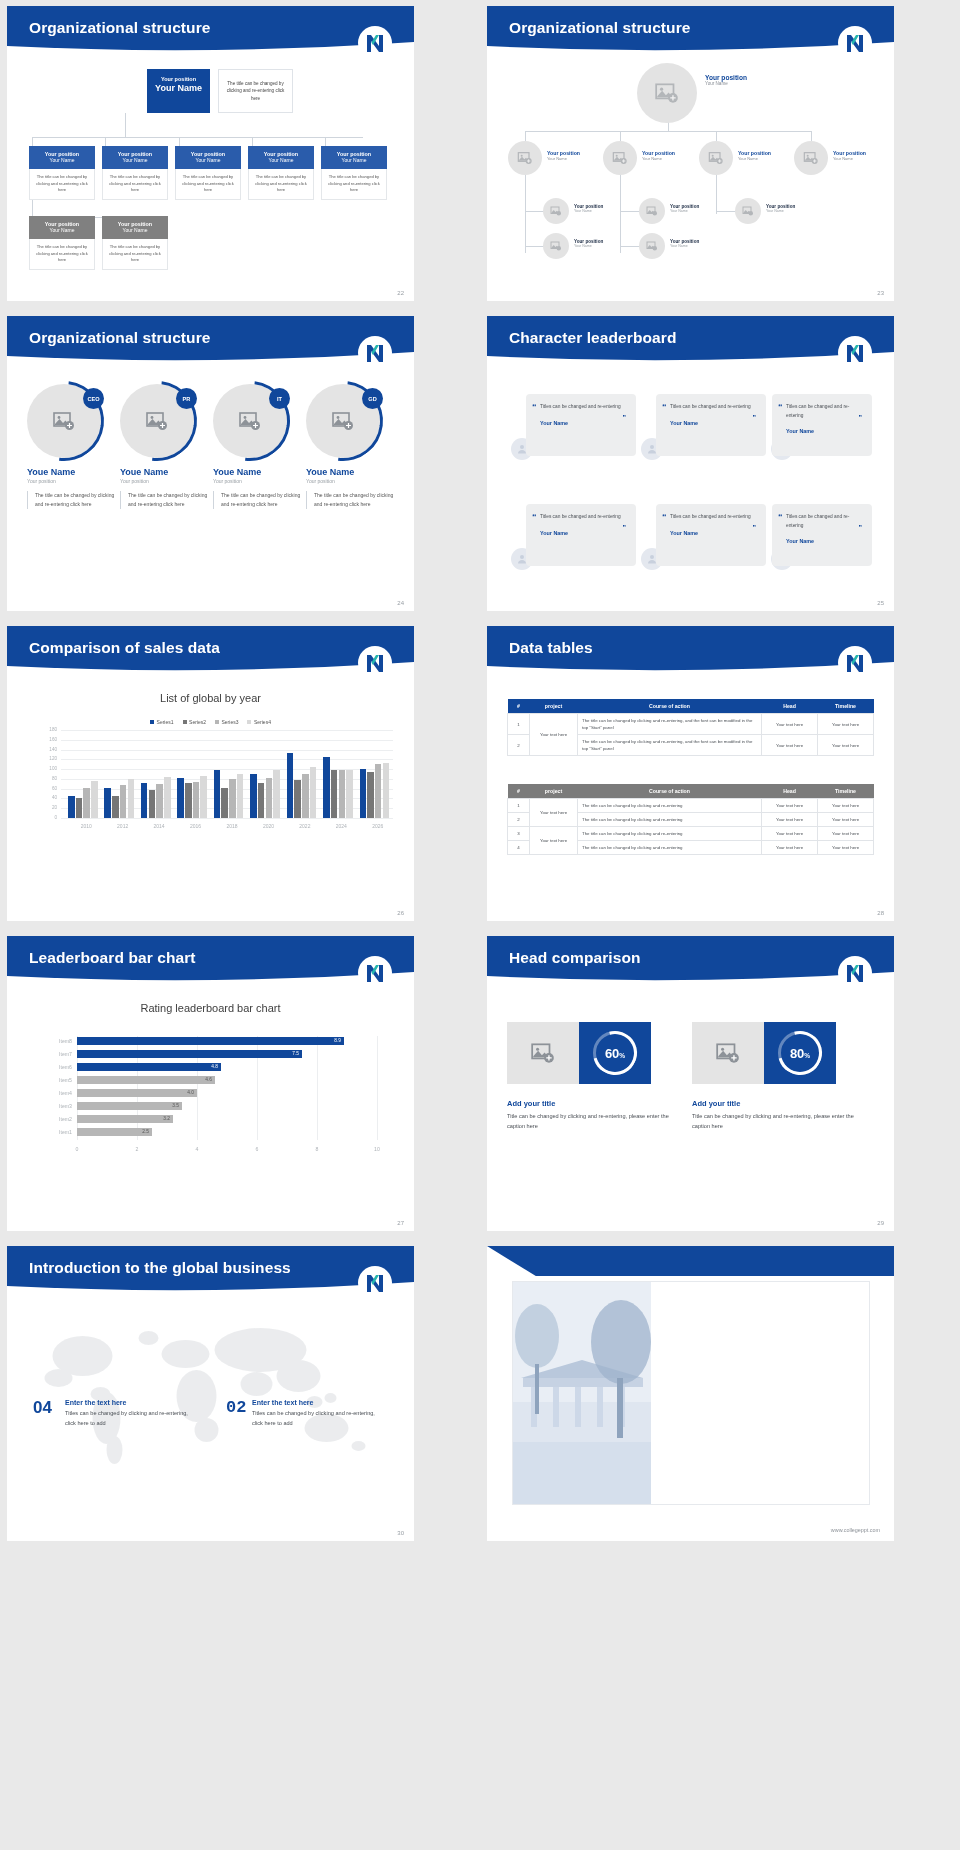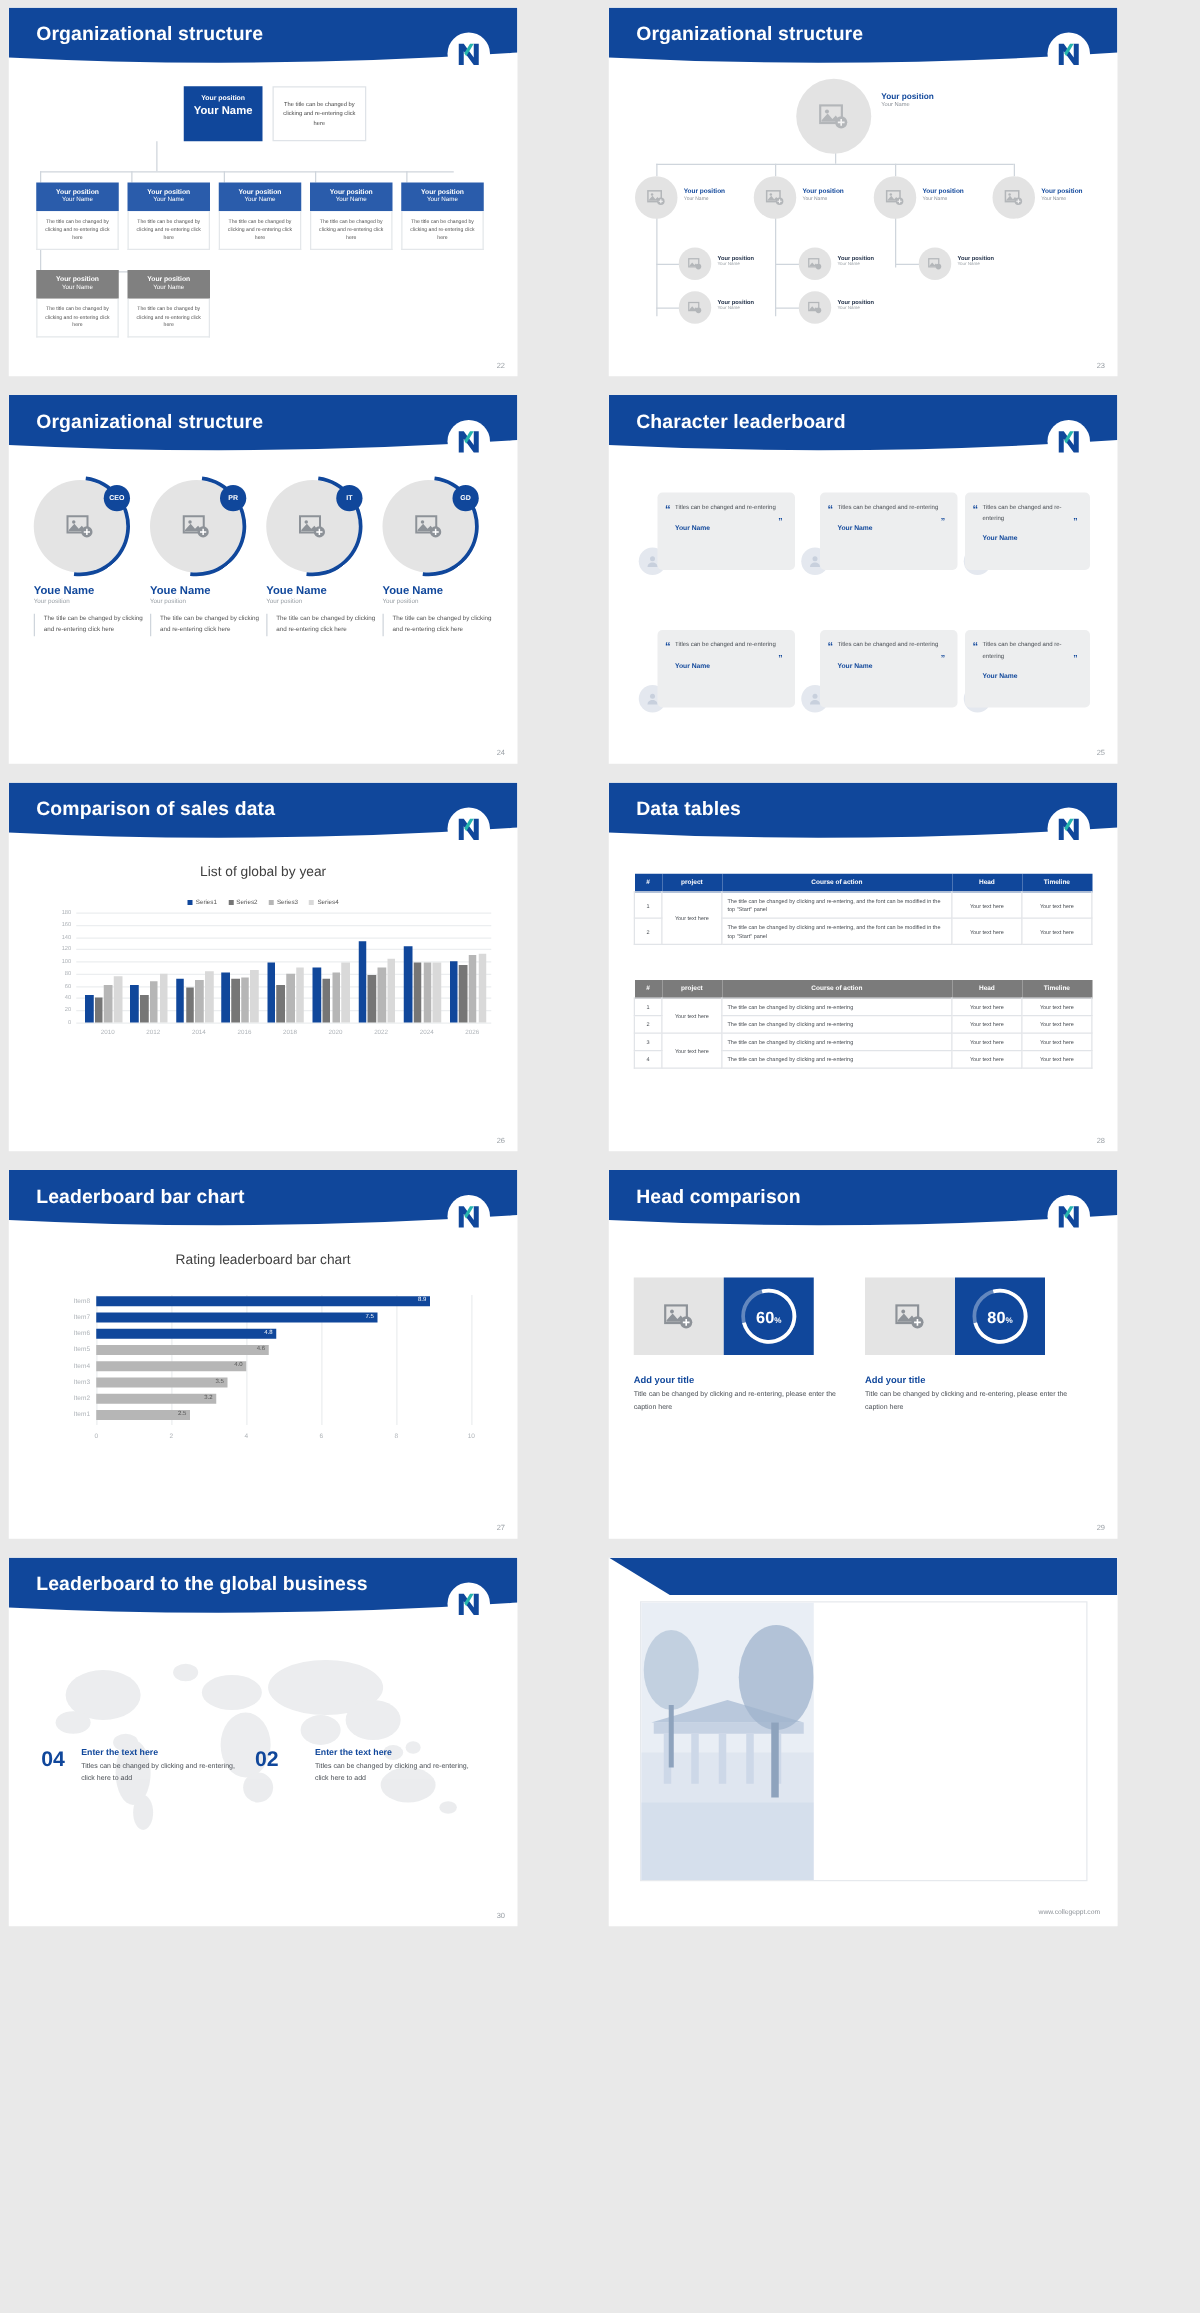--- a/index.html
+++ b/index.html
@@ -843,21 +843,21 @@
     </div>
     <div class="pg">29</div>
   </div>
 
   <div class="slide">
     <div class="hdr">
       <svg viewBox="0 0 407 48" preserveAspectRatio="none">
           <path d="M0,0 L407,0 L407,36 Q200,50 0,40 Z" fill="#10479b"></path>
         </svg>
     </div>
-    <div class="hdr-title">Leaderboard to the global business</div>
+    <div class="hdr-title">Introduction to the global business</div>
     <div class="logo">
       <svg viewBox="0 0 24 24">
           <path d="M4 21V4h4l8 11V4h4v17h-4L8 10v11z" fill="#10479b"></path>
           <path d="M13 4h3l-6 10-1.6-2.4z" fill="#25b5ad"></path>
         </svg>
     </div>
     <svg class="map" viewBox="0 0 400 180">
       <g fill="#b9bec4">
         <ellipse cx="72" cy="58" rx="30" ry="20"></ellipse>
           <ellipse cx="48" cy="80" rx="14" ry="9"></ellipse>
@@ -875,21 +875,21 @@
         <ellipse cx="304" cy="104" rx="8" ry="6"></ellipse>
           <ellipse cx="320" cy="100" rx="6" ry="5"></ellipse>
         <ellipse cx="138" cy="40" rx="10" ry="7"></ellipse>
       </g>
     </svg>
     <div class="num" style="left:26px;top:152px;">04</div>
     <div class="nt" style="left:58px;top:153px;width:128px;">
       <div class="h">Enter the text here</div>
       <div class="b">Titles can be changed by clicking and re-entering, click here to add</div>
     </div>
-    <div class="num" style="left:197px;top:152px;">02</div>
+    <div class="num" style="left:219px;top:152px;font-family:Liberation Mono, monospace;">02</div>
     <div class="nt" style="left:245px;top:153px;width:128px;">
       <div class="h">Enter the text here</div>
       <div class="b">Titles can be changed by clicking and re-entering, click here to add</div>
     </div>
     <div class="pg">30</div>
   </div>
 
   <div class="slide r">
     <div class="ty">
       <div class="ty-band"></div>

